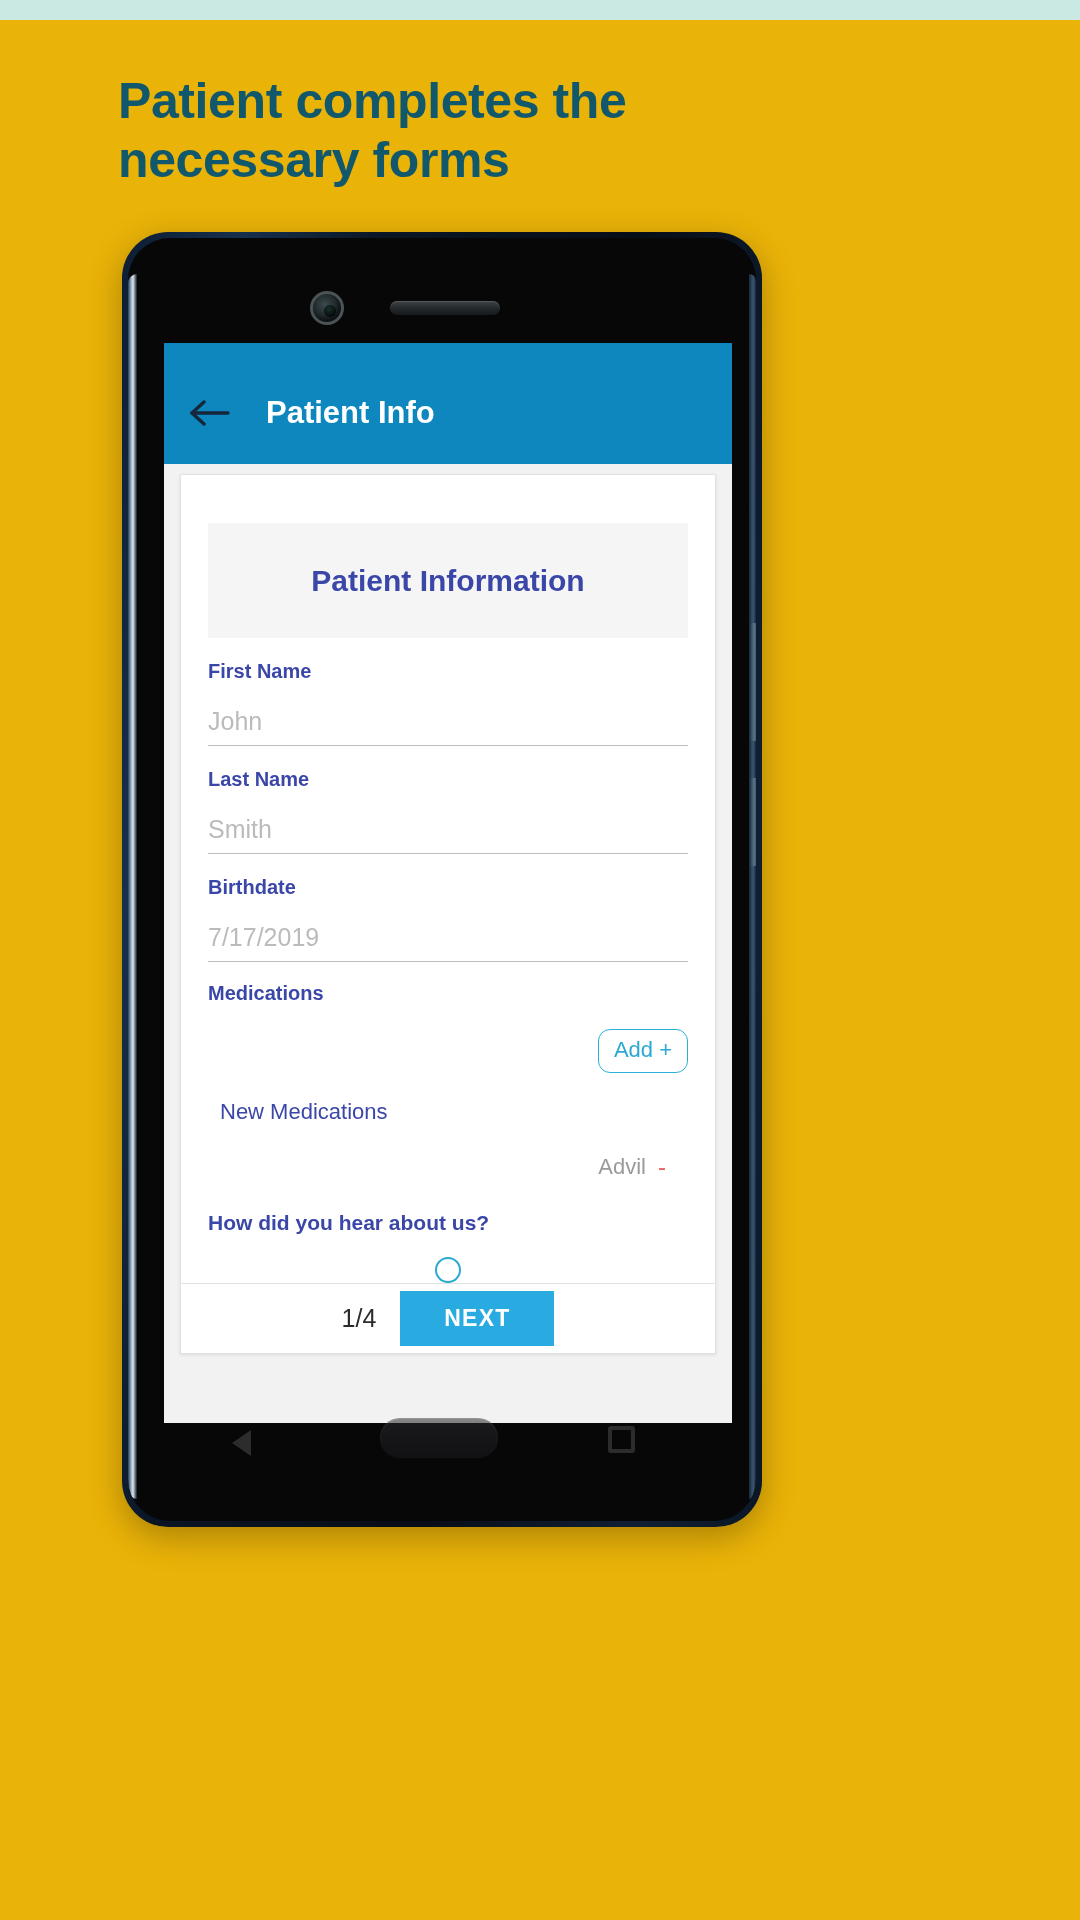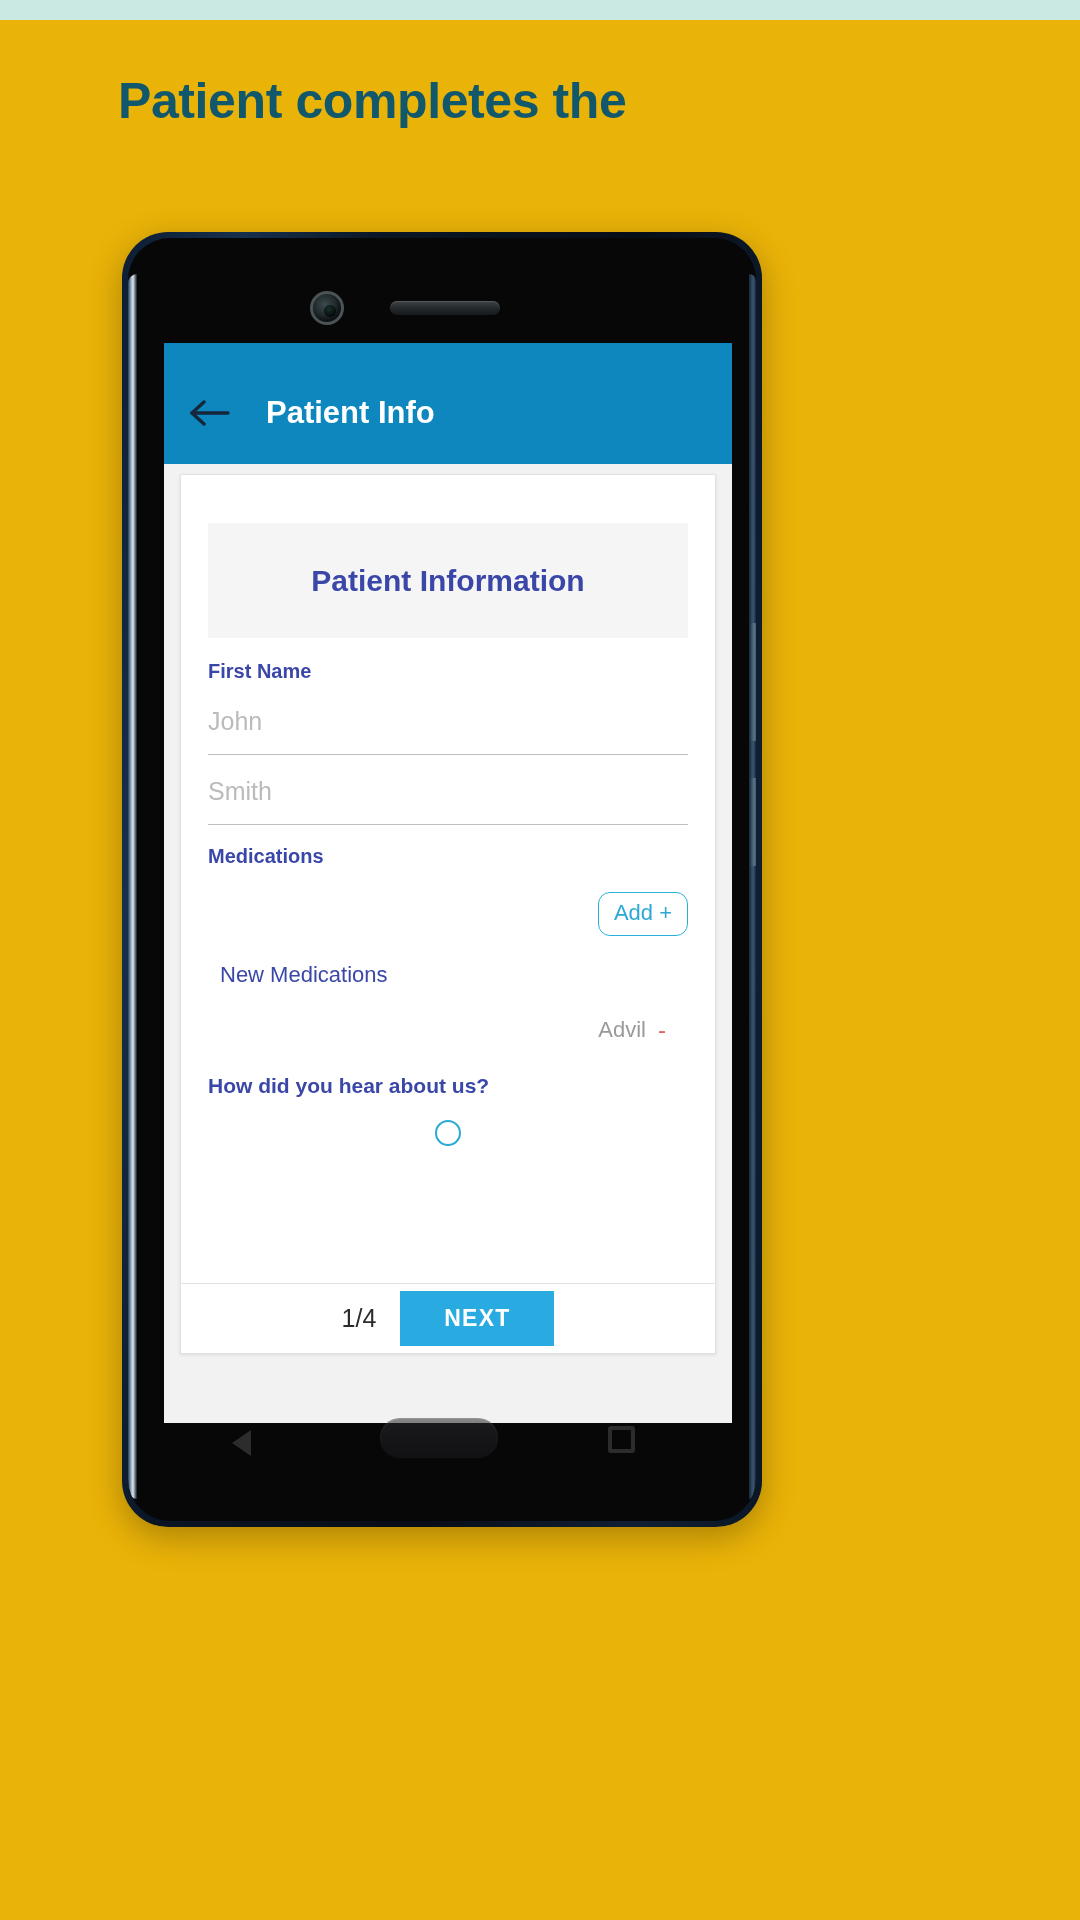--- a/index.html
+++ b/index.html
@@ -179,21 +179,21 @@
     font-size: 30px; font-weight: bold; color: #3a47a8;
   }
 
   .field { margin-top: 22px; }
   .field-label {
     font-size: 20px; font-weight: bold; color: #3a47a8;
     margin-bottom: 24px;
   }
   .field-input {
     font-size: 25px; color: #bbbbbb;
-    padding-bottom: 18px;
+    padding-bottom: 9px;
     border-bottom: 1px solid #bdbdbd;
     cursor: text;
   }
 
   .meds-block { margin-top: 20px; }
   .meds-add-row {
     display: flex; justify-content: flex-end;
     margin-top: 24px;
   }
   .add-btn {
@@ -254,20 +254,21 @@
     font-family: "Liberation Sans", sans-serif;
   }
 </style>
 </head>
 <body>
 
 <div class="page">
 
   <div class="heading">
     <span class="ln">Patient completes the</span>
+    <span class="ln">necessary forms</span>
   </div>
 
   <div class="phone">
     <div class="phone-inner">
 
       <div class="camera"></div>
       <div class="speaker"></div>
 
       <div class="screen">
 
@@ -295,23 +296,28 @@
               <div class="form-banner">
                 <span class="form-banner-title">Patient Information</span>
               </div>
 
               <div class="field">
                 <div class="field-label">First Name</div>
                 <div class="field-input">John</div>
               </div>
 
               <div class="field">
+                <div class="field-label">Last Name</div>
                 <div class="field-input">Smith</div>
               </div>
 
+              <div class="field">
+                <div class="field-label">Birthdate</div>
+                <div class="field-input">7/17/2019</div>
+              </div>
 
               <div class="meds-block">
                 <div class="field-label">Medications</div>
                 <div class="meds-add-row">
                   <button class="add-btn">Add +</button>
                 </div>
                 <div class="meds-list-title">New Medications</div>
                 <div class="meds-row">
                   <span class="meds-name">Advil</span>
                   <span class="meds-remove">-</span>

